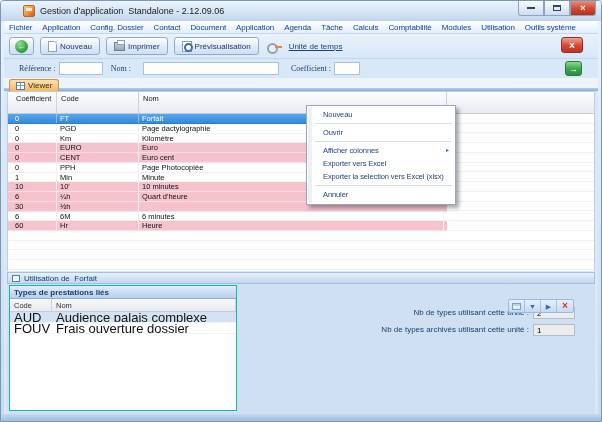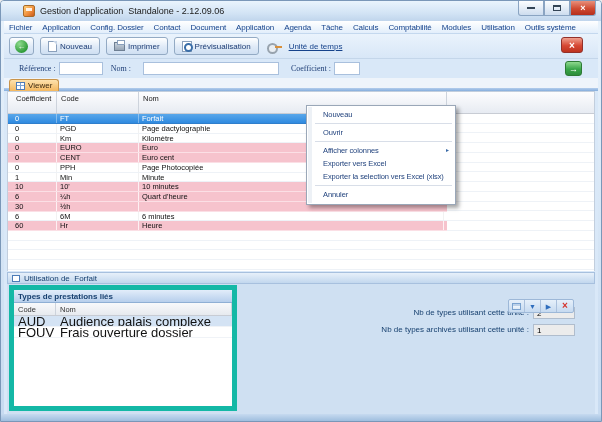--- a/index.html
+++ b/index.html
@@ -96,21 +96,21 @@
   .cm-item{position:relative;height:13px;line-height:13px;padding-left:15px;color:#23447e;font-size:7.5px;
     letter-spacing:-.1px;white-space:nowrap;overflow:hidden;cursor:default;}
   .cm-sep{height:1px;background:#d8dee8;margin:2px 2px 2px 7px;}
   .cm-arrow{position:absolute;right:5px;top:0;font-size:6px;color:#3c6ca8;}
   
   .panel-bar{position:absolute;left:3px;right:3px;top:251px;height:12px;display:flex;align-items:center;gap:4px;
     background:linear-gradient(#e7f0fa,#c2d7ee);border:1px solid #a7c0de;color:#17406f;padding-left:4px;}
   .panel-bar .bar-title{white-space:pre;font-size:8px;}
   .ico-panel{width:8px;height:7px;background:#fff;border:1px solid #4d7cb8;}
   .panel-body{position:absolute;left:3px;right:3px;top:263px;bottom:0;background:#cfe0f2;}
-  .groupbox{position:absolute;left:2px;top:1px;width:228px;bottom:3px;border:5px solid #14b8a6;background:#fff;}
+  .groupbox{position:absolute;left:2px;top:1px;width:228px;bottom:3px;border:1px solid #14b8a6;background:#fff;}
   .group-header{height:13px;line-height:13px;background:linear-gradient(#e2edfa,#b7cfec);border-bottom:1px solid #8fafd4;
     color:#17406f;font-weight:bold;font-size:8px;padding-left:4px;}
   .bt-header{display:flex;height:13px;background:linear-gradient(#f8f9fb,#e7eaef);border-bottom:1px solid #c8ccd4;color:#333;font-size:7.5px;}
   .bt-header .bh{padding:2px 0 0 4px;border-right:1px solid #cdd3dc;}
   .bh0{width:42px;}
   .bh1{flex:1;}
   .bt-row{display:flex;height:11px;line-height:11px;font-size:13px;color:#111;border-bottom:1px solid #f0f3f7;}
   .bt-row.hl{background:#d4e3f4;}
   .bt-row .bc0{width:42px;padding-left:4px;white-space:nowrap;overflow:hidden;}
   .bt-row .bc1{flex:1;padding-left:4px;white-space:nowrap;overflow:hidden;}

